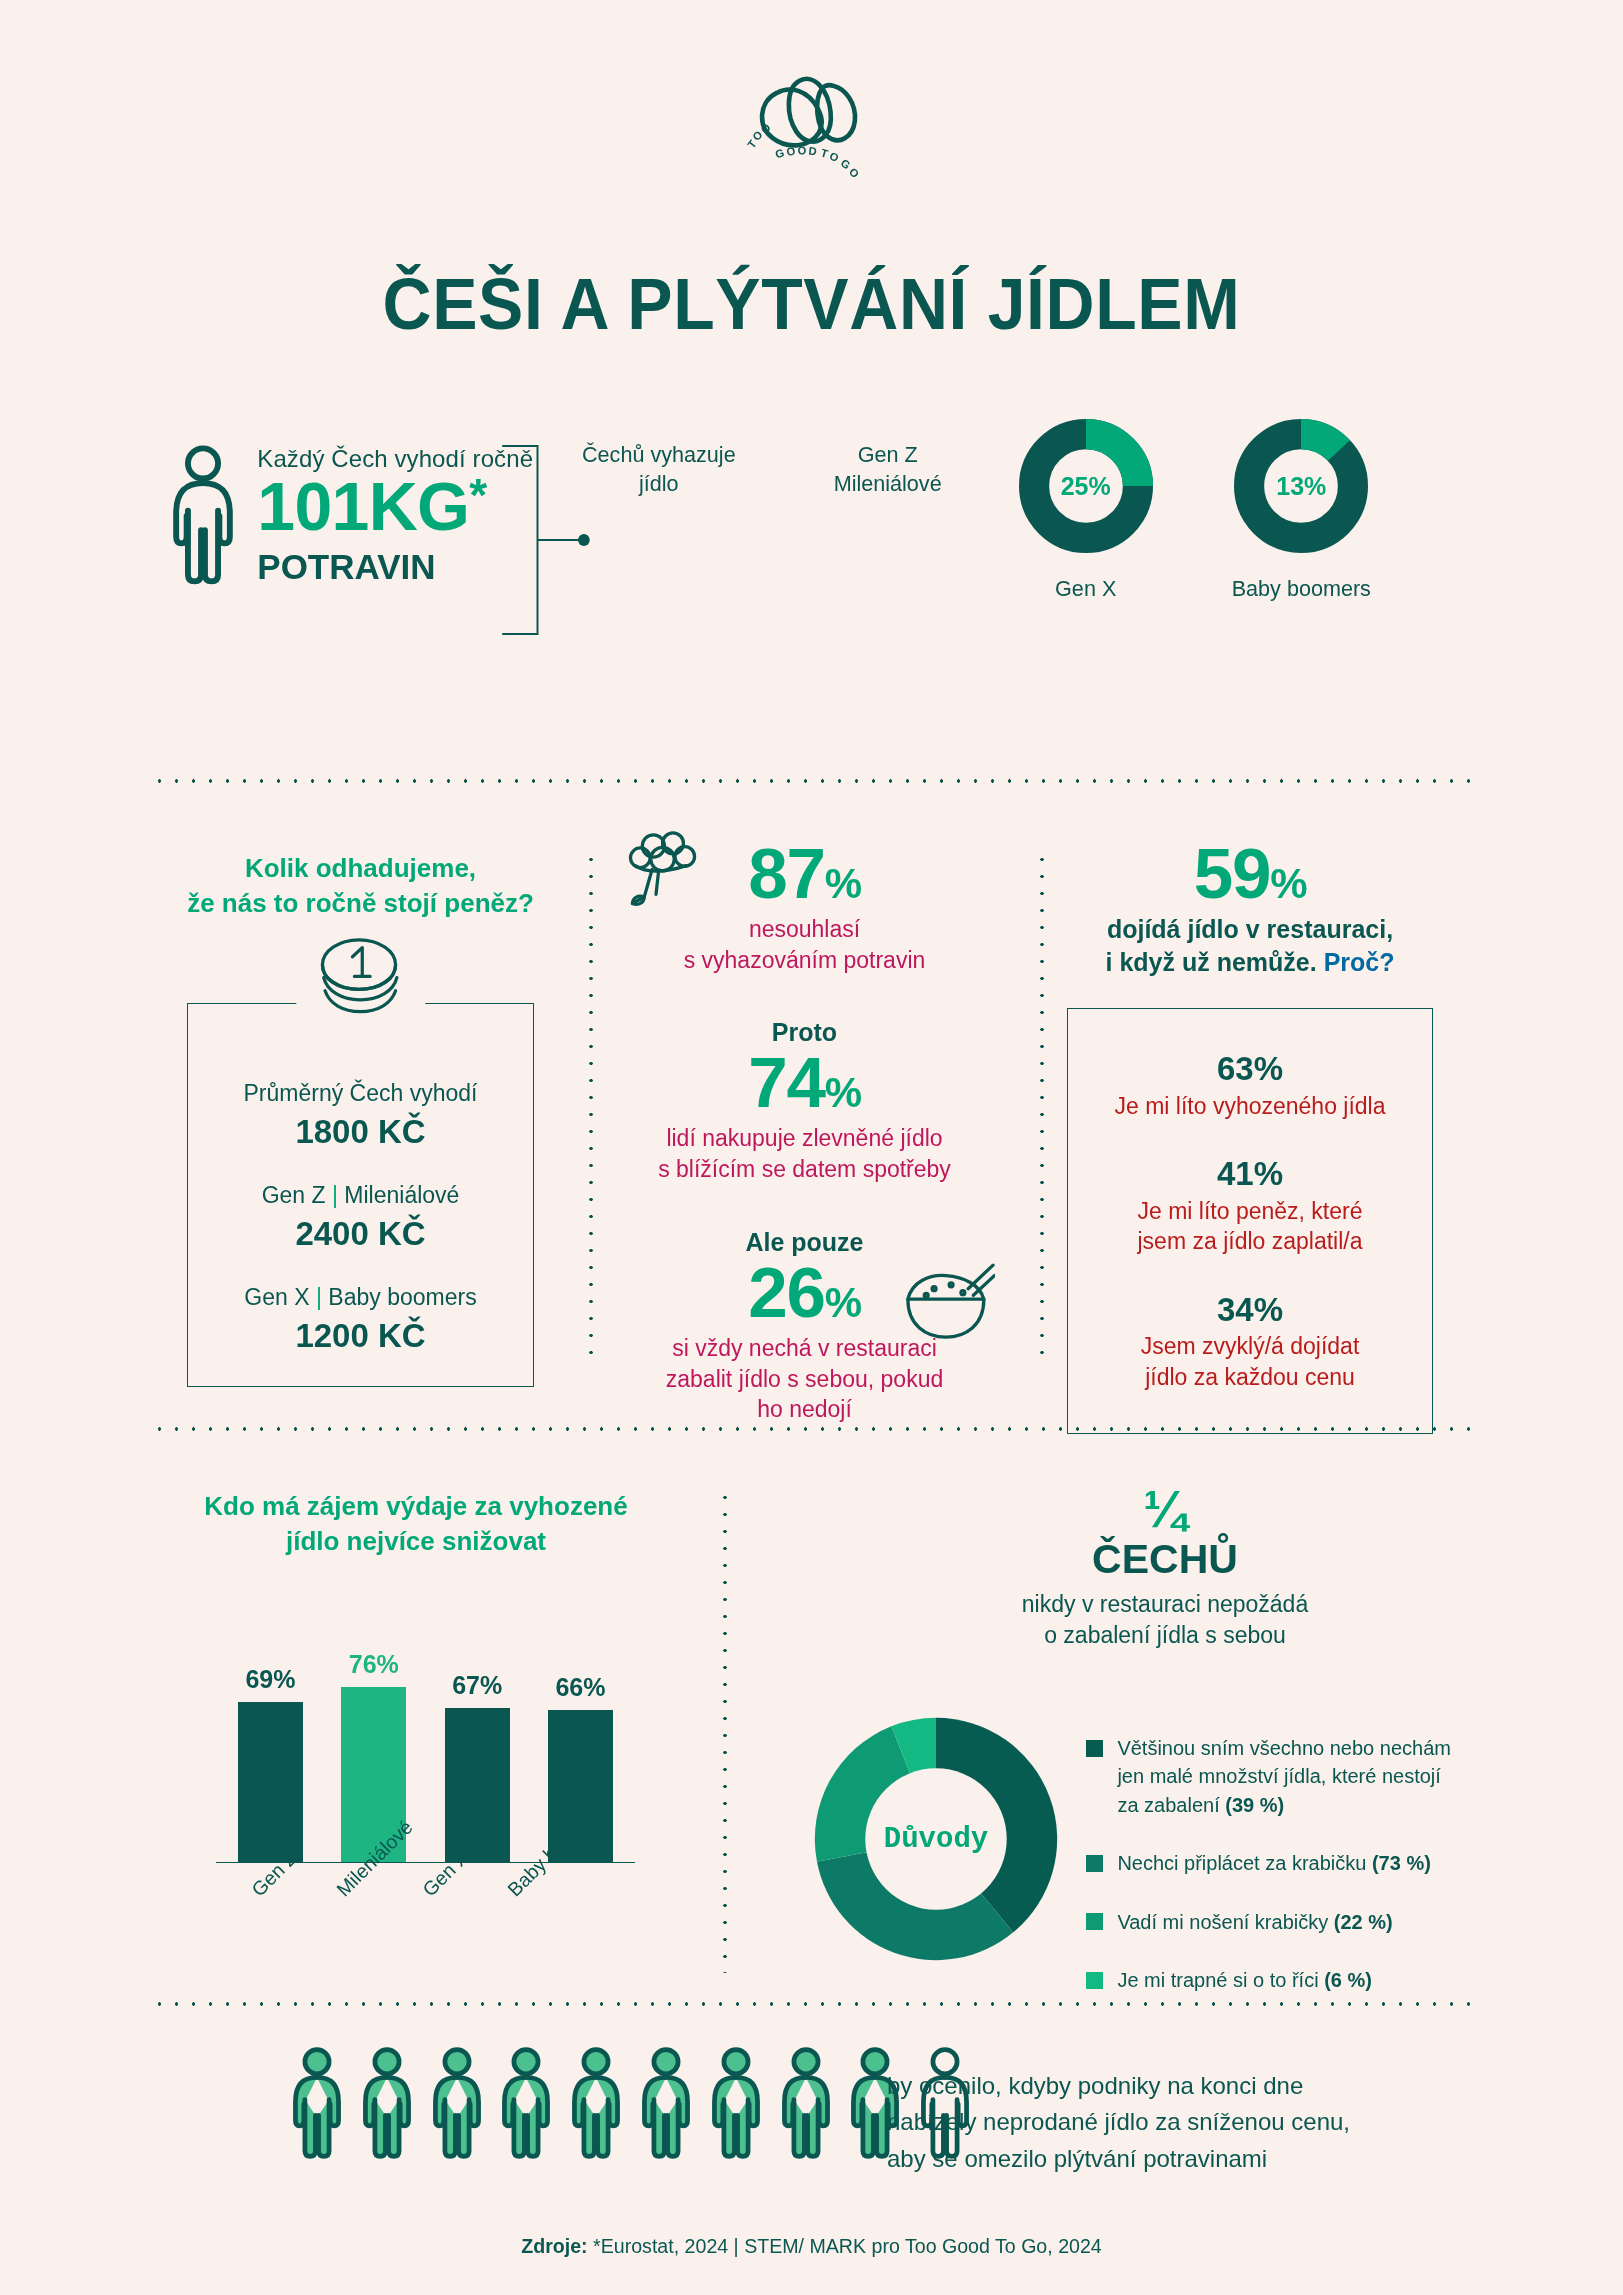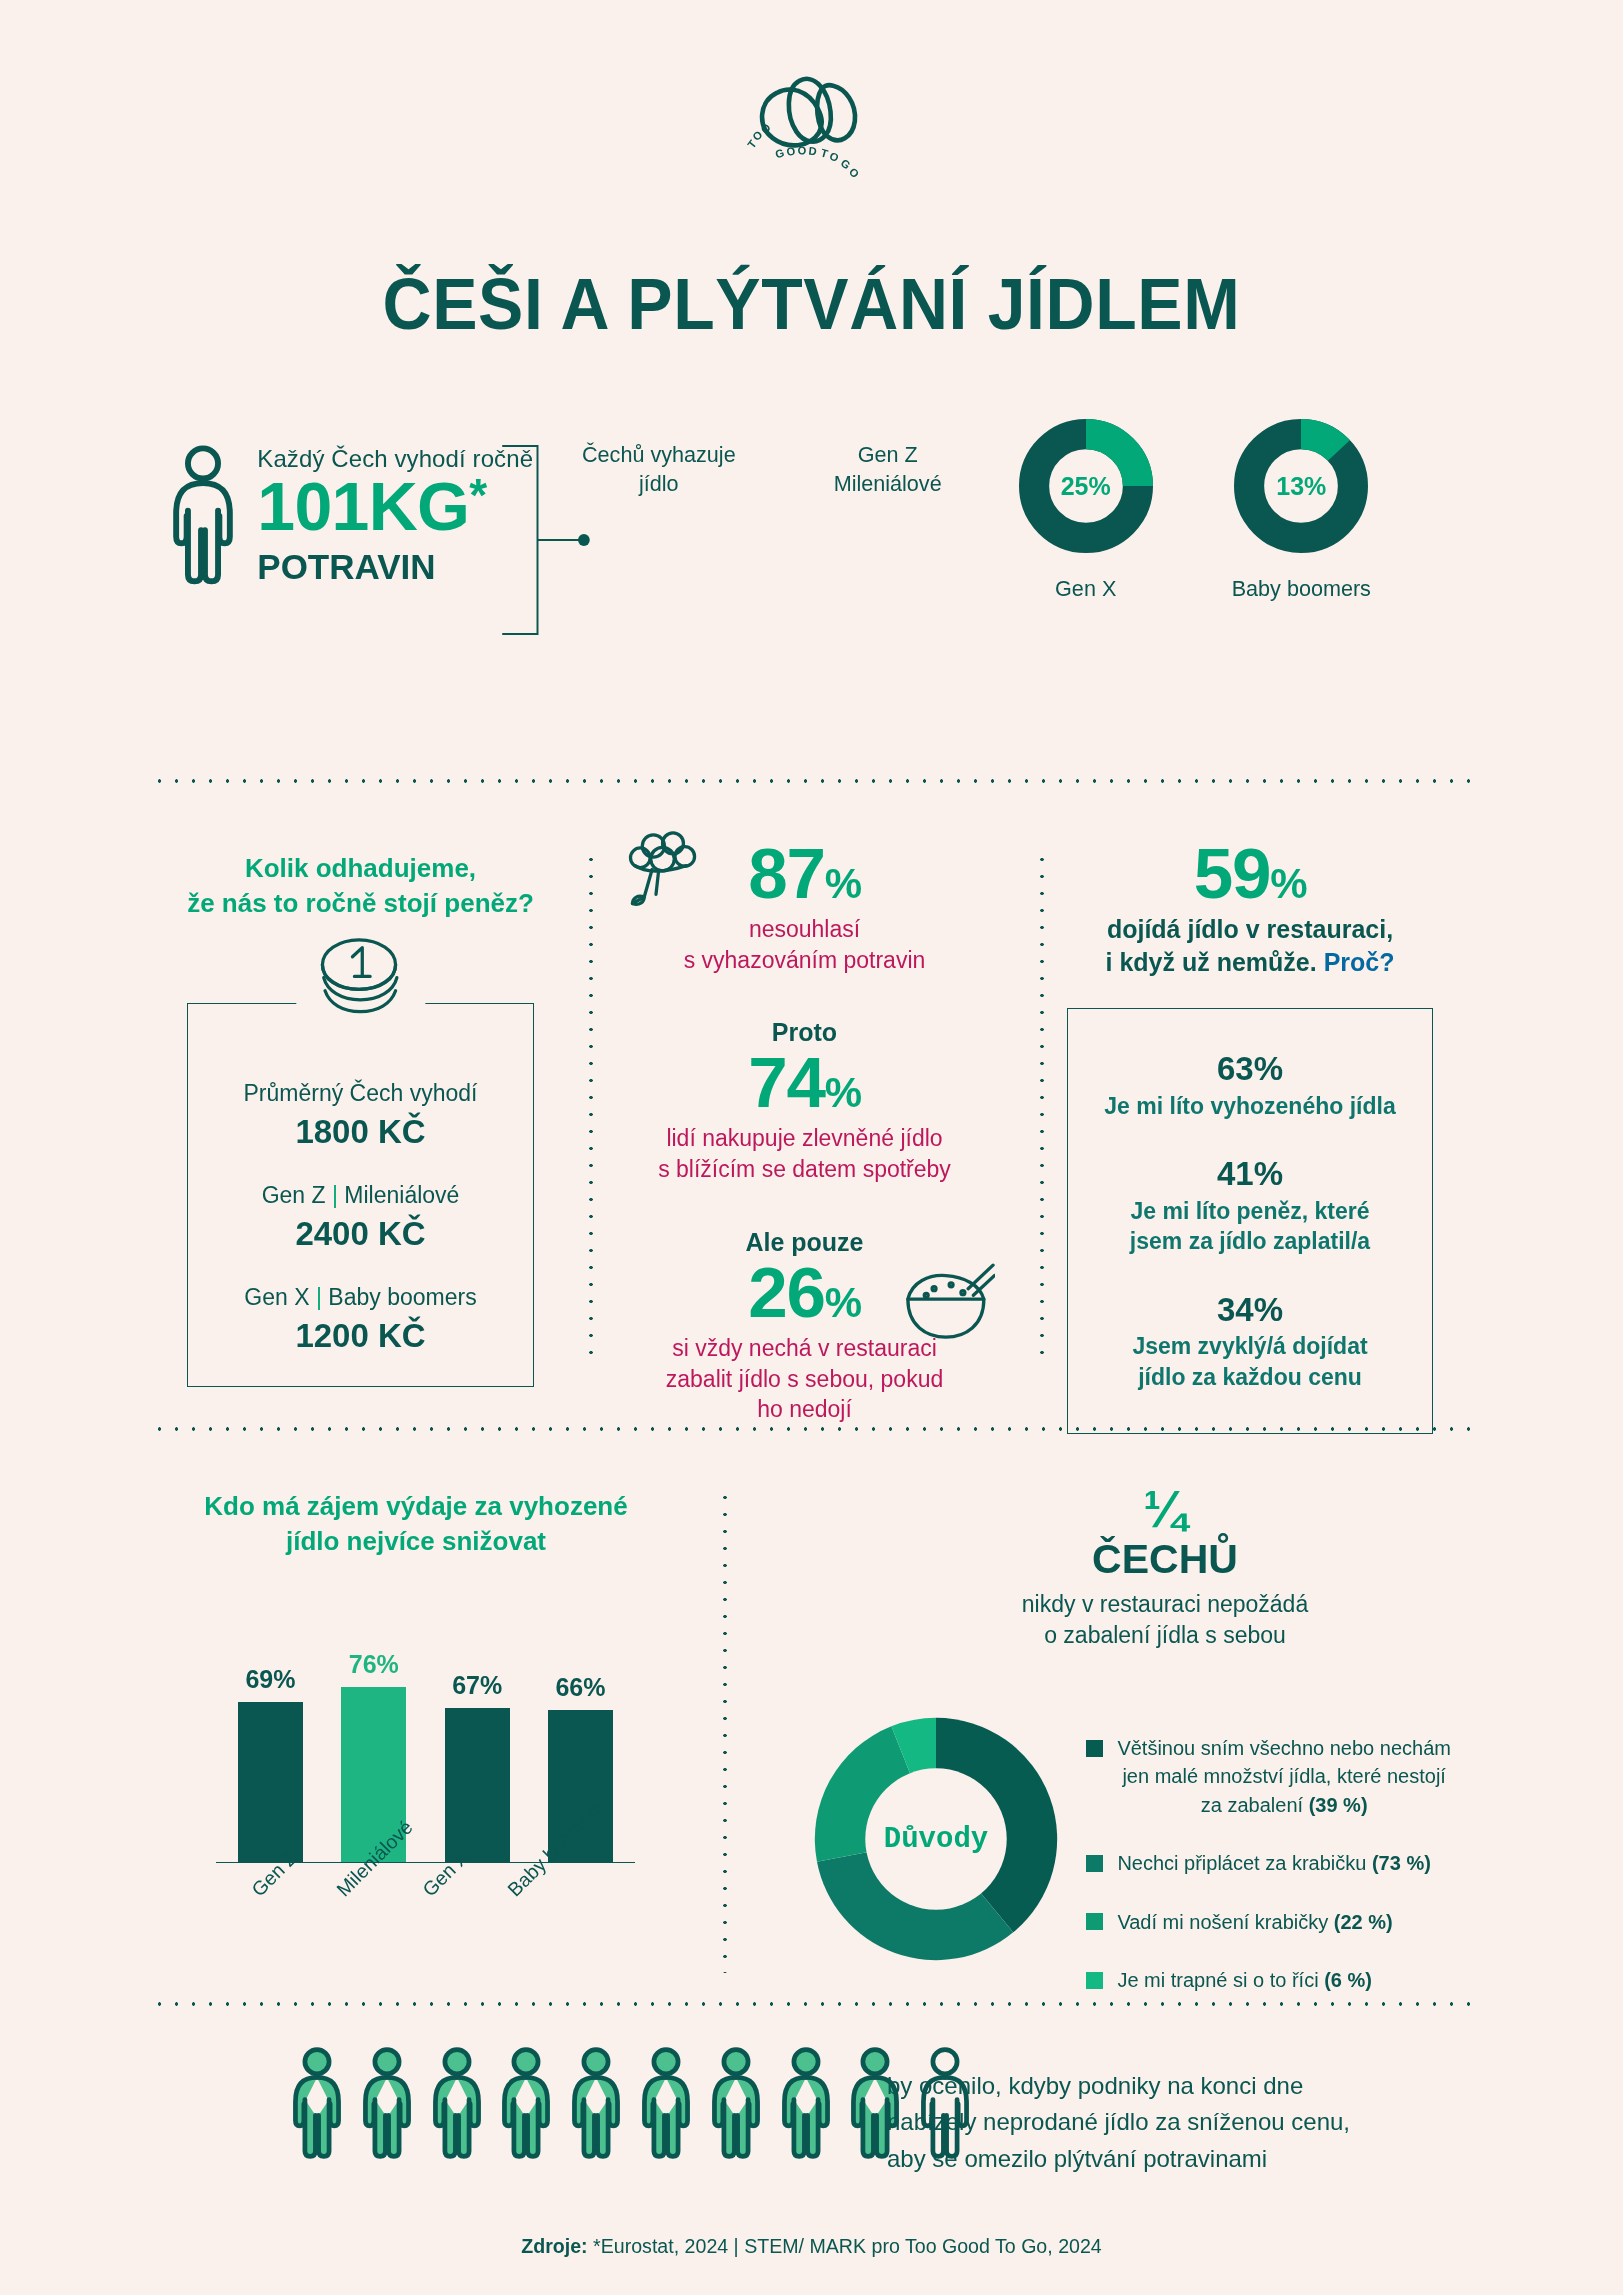--- a/index.html
+++ b/index.html
@@ -82,21 +82,21 @@
   .veg-icon { position:absolute; left:-6.5px; top:-9.2px; }
   .bowl-icon { position:absolute; right:-14.4px; top:3.9px; }
 
   .col-right { position:absolute; left:1067px; top:0px; width:366px; text-align:center; }
   .r-sub { font-size:25px; font-weight:800; color:#0A5650; line-height:1.33; margin-top:3.9px; }
   .r-sub .proc { color:#0369a1; }
   .reason-box { margin-top:29px; border:1.6px solid #0A5650; padding:41px 19.6px 41px; }
   .reason { margin-bottom:34px; }
   .reason:last-child { margin-bottom:0; }
   .reason-pct { font-size:33px; font-weight:800; color:#0A5650; }
-  .reason-txt { font-size:23px; font-weight:700; color:#0f766e; line-height:1.32; margin-top:2.6px; }
+  .reason-txt { font-size:23px; font-weight:400; color:#b91c1c; line-height:1.32; margin-top:2.6px; }
 
   
   .sec3 { position:absolute; top:1476px; left:0; width:1623px; height:523px; }
   .bar-title { position:absolute; left:190px; top:13px; width:452px; text-align:center;
                font-size:26px; font-weight:800; color:#03A878; line-height:1.35; }
   .chart { position:absolute; left:216px; top:128px; width:419px; height:275px; }
   .bars { position:absolute; left:0; bottom:17px; width:419px; height:222px; display:flex; align-items:flex-end; justify-content:space-between; padding:0 22px; }
   .bar-col { width:65px; display:flex; flex-direction:column; align-items:center; }
   .bar-lbl { font-size:25px; font-weight:800; margin-bottom:7.9px; }
   .bar-rect { width:65px; }
@@ -106,21 +106,21 @@
 
   .quarter { position:absolute; left:890px; top:6.5px; width:550px; text-align:center; }
   .q-frac { font-size:52px; font-weight:800; color:#03A878; line-height:1; }
   .q-word { font-size:41px; font-weight:800; color:#0A5650; line-height:1.1; margin-top:2.6px; }
   .q-sub { font-size:23px; font-weight:400; color:#0A5650; line-height:1.35; margin-top:6.5px; }
 
   .dv-wrap { position:absolute; left:805px; top:232px; }
   .dv-center { position:absolute; inset:0; display:flex; align-items:center; justify-content:center;
                font-size:29px; font-weight:800; color:#03A878; }
   .legend { position:absolute; left:1086px; top:258px; width:419px; }
-  .lg-item { display:flex; gap:14.4px; margin-bottom:30px; align-items:flex-start;text-align:center; }
+  .lg-item { display:flex; gap:14.4px; margin-bottom:30px; align-items:flex-start; }
   .lg-sw { width:17px; height:17px; flex:none; margin-top:5.9px; }
   .lg-tx { font-size:20px; color:#0A5650; line-height:1.42; }
   .lg-tx b { font-weight:800; }
 
   
   .sec4 { position:absolute; top:2035px; left:0; width:1623px; }
   .people { position:absolute; left:288px; top:11.8px; display:flex; gap:11.8px; }
   .people-txt { position:absolute; left:887px; top:33px; font-size:24px; color:#0A5650; line-height:1.52; }
 
   .footer { position:absolute; left:0; right:0; top:2235px; text-align:center; font-size:19.6px; color:#0A5650; }

